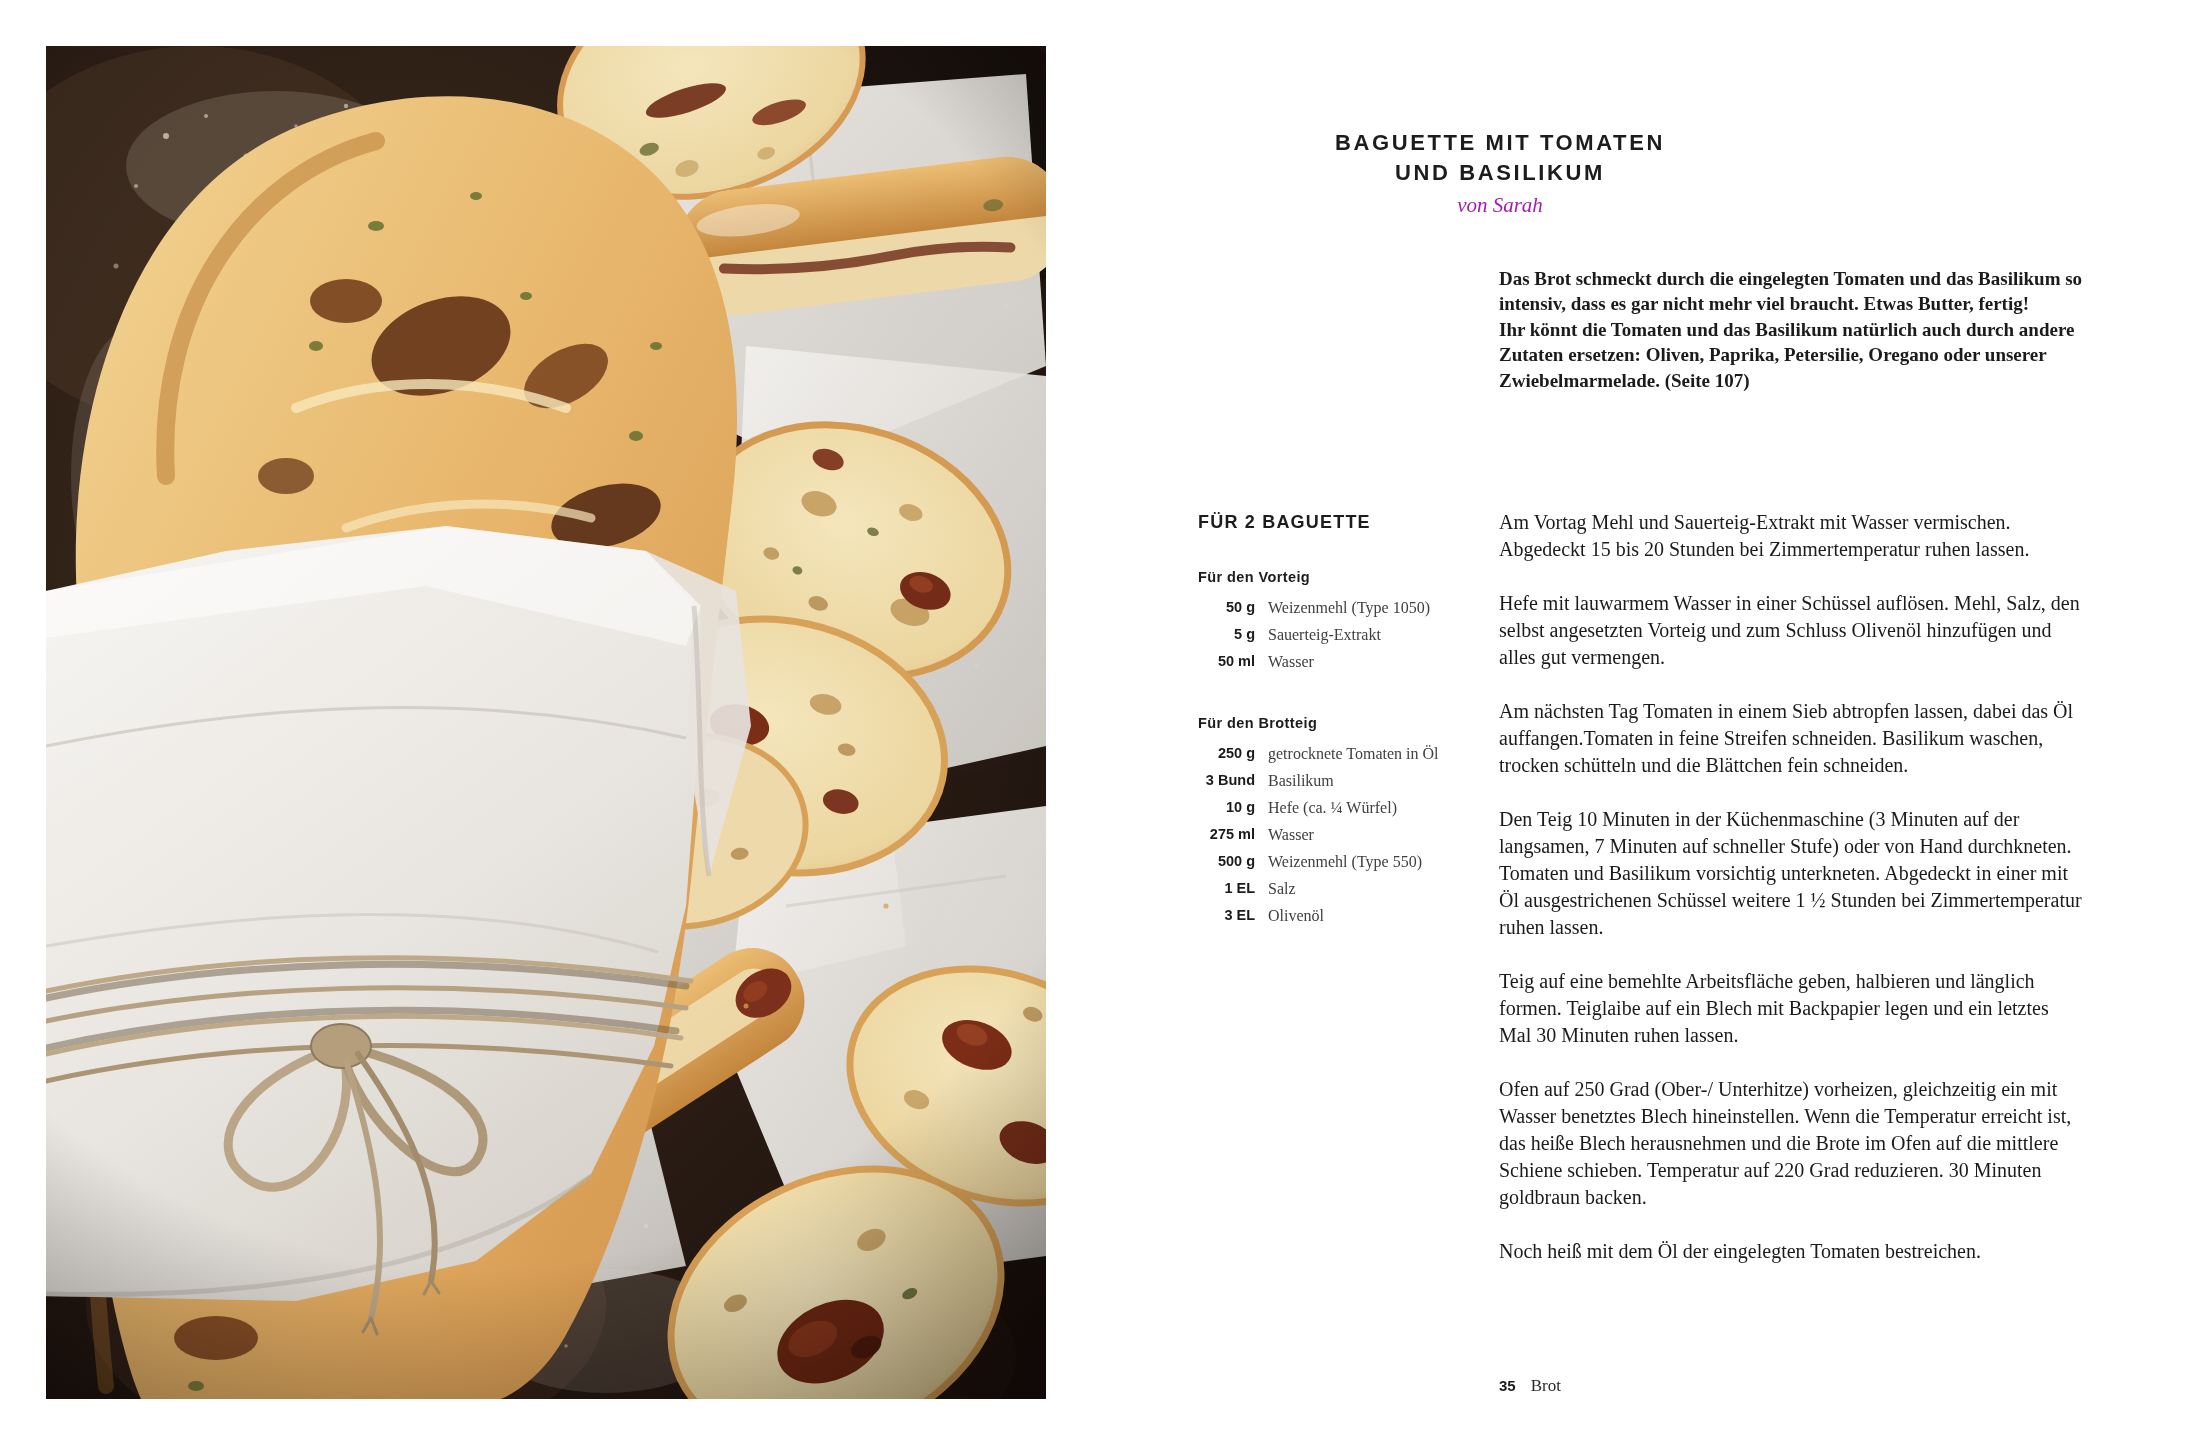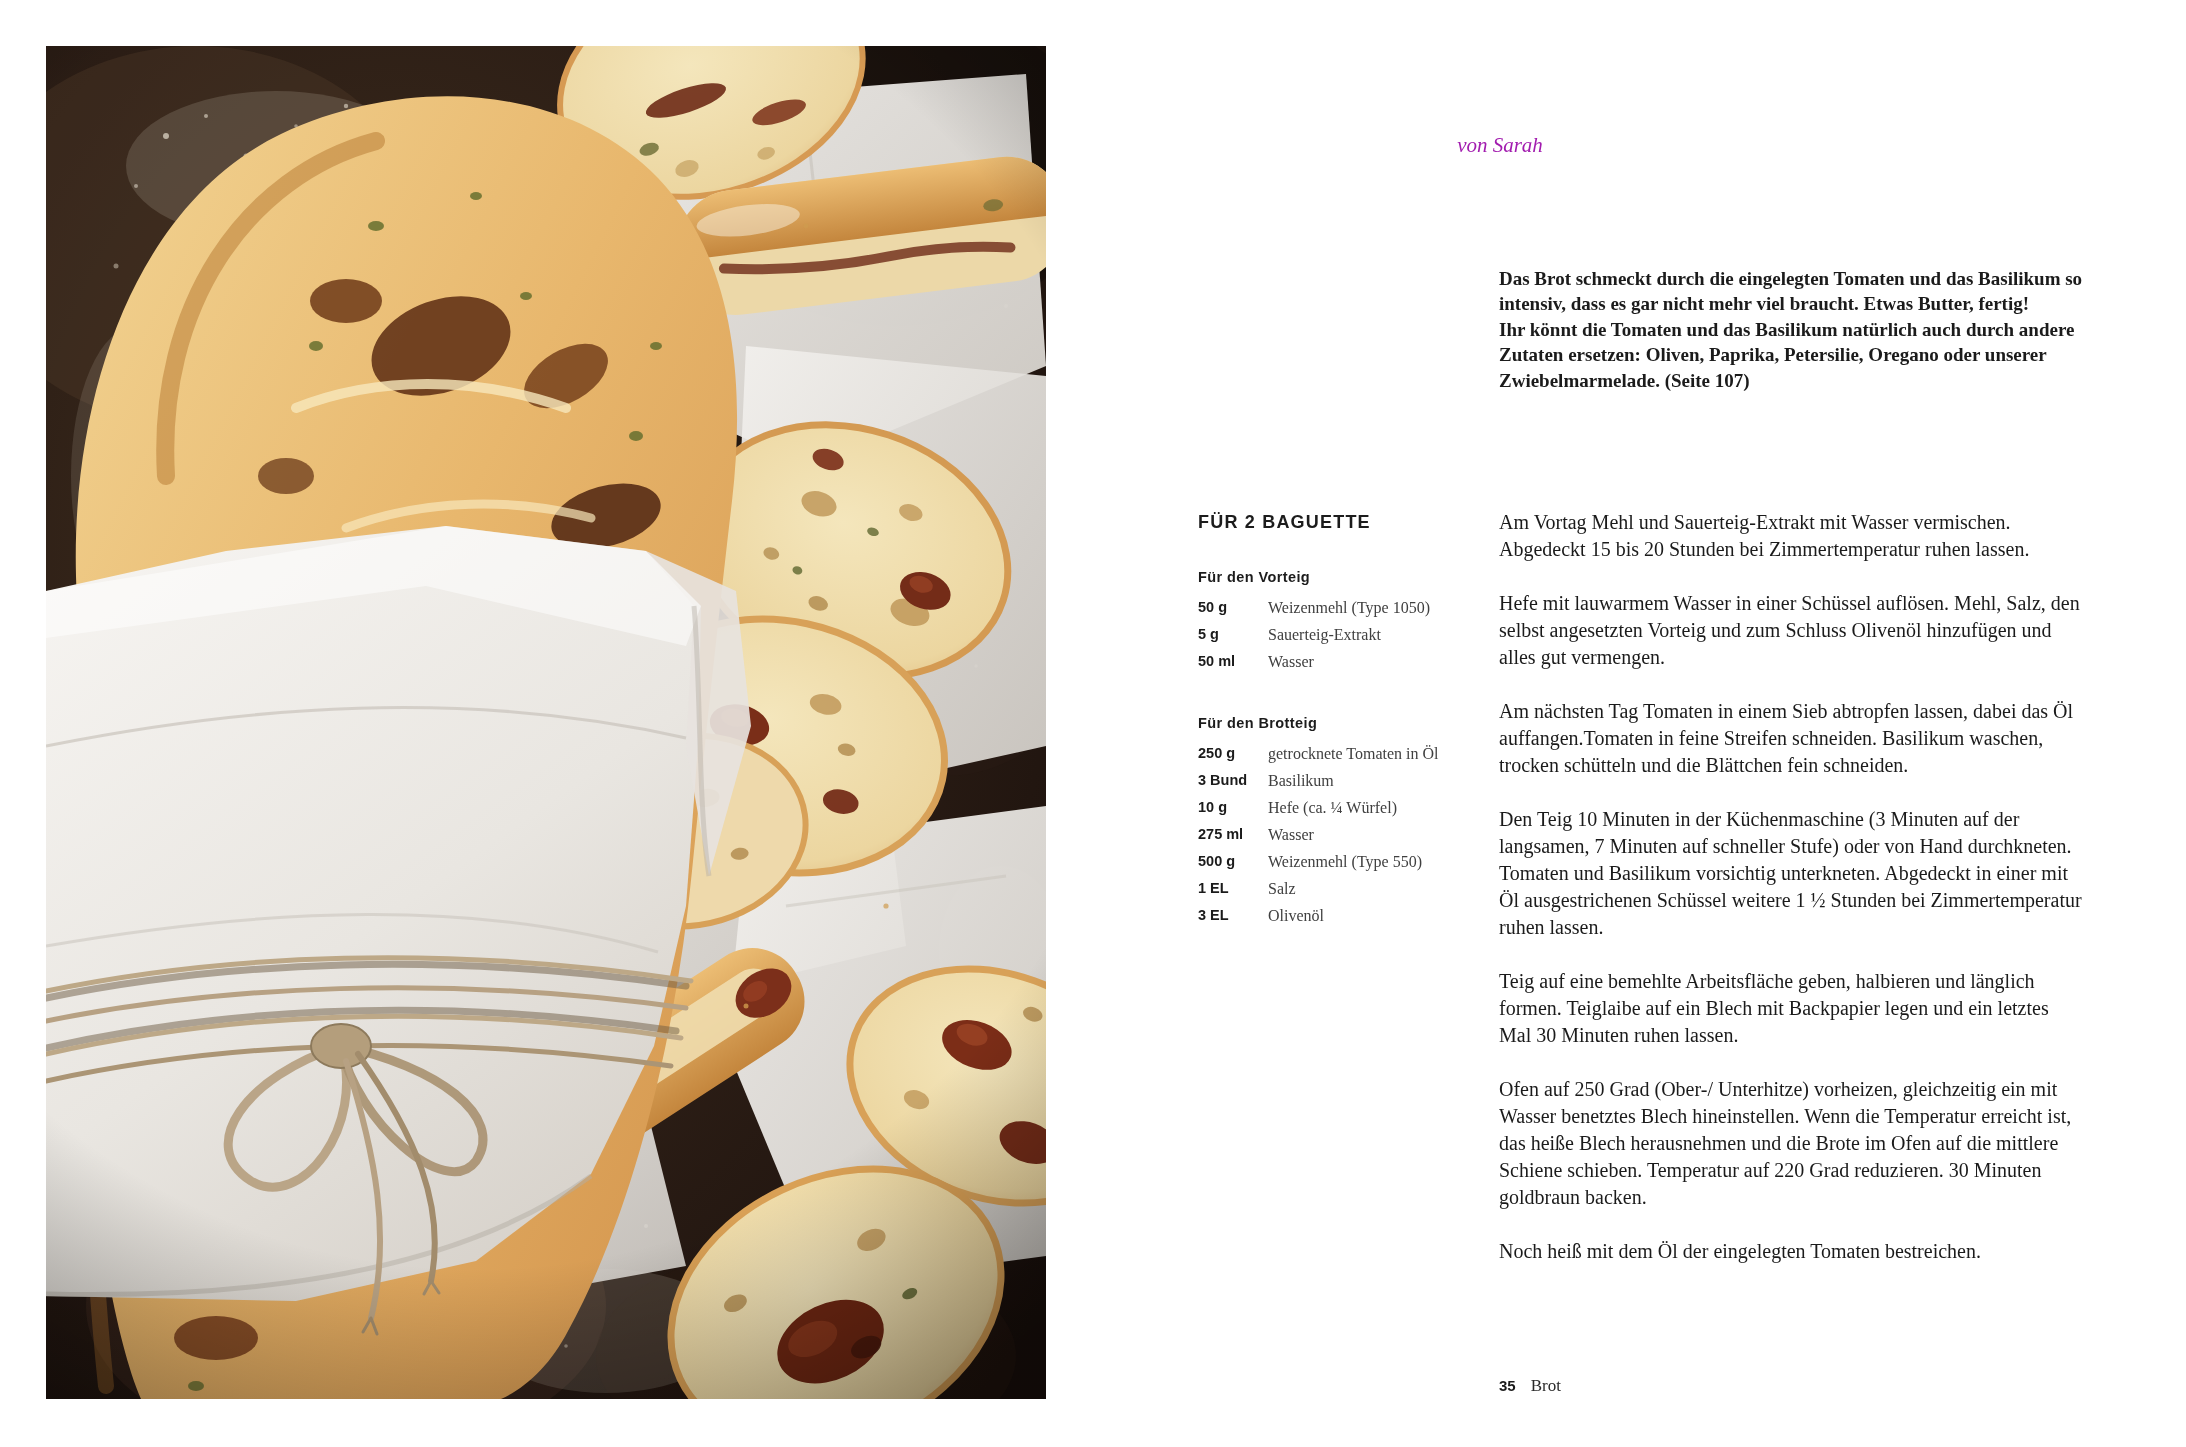--- a/index.html
+++ b/index.html
@@ -22,21 +22,21 @@
   .intro p{margin:0;}
 
   .ingredients{position:absolute;left:1198px;top:512px;width:280px;}
   .yield{margin:0 0 36px 0;font-family:"Liberation Sans",sans-serif;font-weight:700;
          font-size:18px;letter-spacing:1.2px;color:#1c1c1c;}
   .ing-section h3{margin:0 0 9px 0;font-family:"Liberation Sans",sans-serif;font-weight:700;
                   font-size:14.5px;letter-spacing:.4px;color:#1c1c1c;}
   .ing-section + .ing-section{margin-top:40px;}
   .ing-row{display:grid;grid-template-columns:57px 1fr;column-gap:13px;line-height:27px;}
   .ing-row .qty{font-family:"Liberation Sans",sans-serif;font-weight:700;font-size:14.5px;
-                text-align:left;}
+                text-align:right;}
   .ing-row .ing{font-size:16px;color:#404040;}
 
   .steps{position:absolute;left:1499px;top:509px;width:585px;
          font-size:20px;line-height:27px;}
   .steps p{margin:0 0 27px 0;}
 
   .folio{position:absolute;left:1499px;top:1376px;display:flex;align-items:baseline;gap:15px;}
   .folio-num{font-family:"Liberation Sans",sans-serif;font-weight:700;font-size:15px;}
   .folio-chap{font-size:17px;color:#2a2a2a;}
 </style>
@@ -284,20 +284,22 @@
         <path d="M325,1272 l-8,14 M325,1272 l6,16 M385,1235 l-7,13 M385,1235 l8,12" stroke="#a28c6c" stroke-width="3"></path>
       </g>
 
       <rect x="0" y="0" width="1000" height="1353" fill="url(#vin)"></rect>
     </svg>
   </figure>
 
   <section class="recto">
 
     <header class="title-block">
+      <h1><span>BAGUETTE MIT TOMATEN</span><br>
+          <span>UND BASILIKUM</span></h1>
       <p class="byline">von Sarah</p>
     </header>
 
     <div class="intro">
       <p>Das Brot schmeckt durch die eingelegten Tomaten und das Basilikum so intensiv, dass es gar nicht mehr viel braucht. Etwas Butter, fertig!</p>
       <p>Ihr könnt die Tomaten und das Basilikum natürlich auch durch andere Zutaten ersetzen: Oliven, Paprika, Petersilie, Oregano oder unserer Zwiebelmarmelade. (Seite 107)</p>
     </div>
 
     <aside class="ingredients">
       <h2 class="yield">FÜR 2 BAGUETTE</h2>

